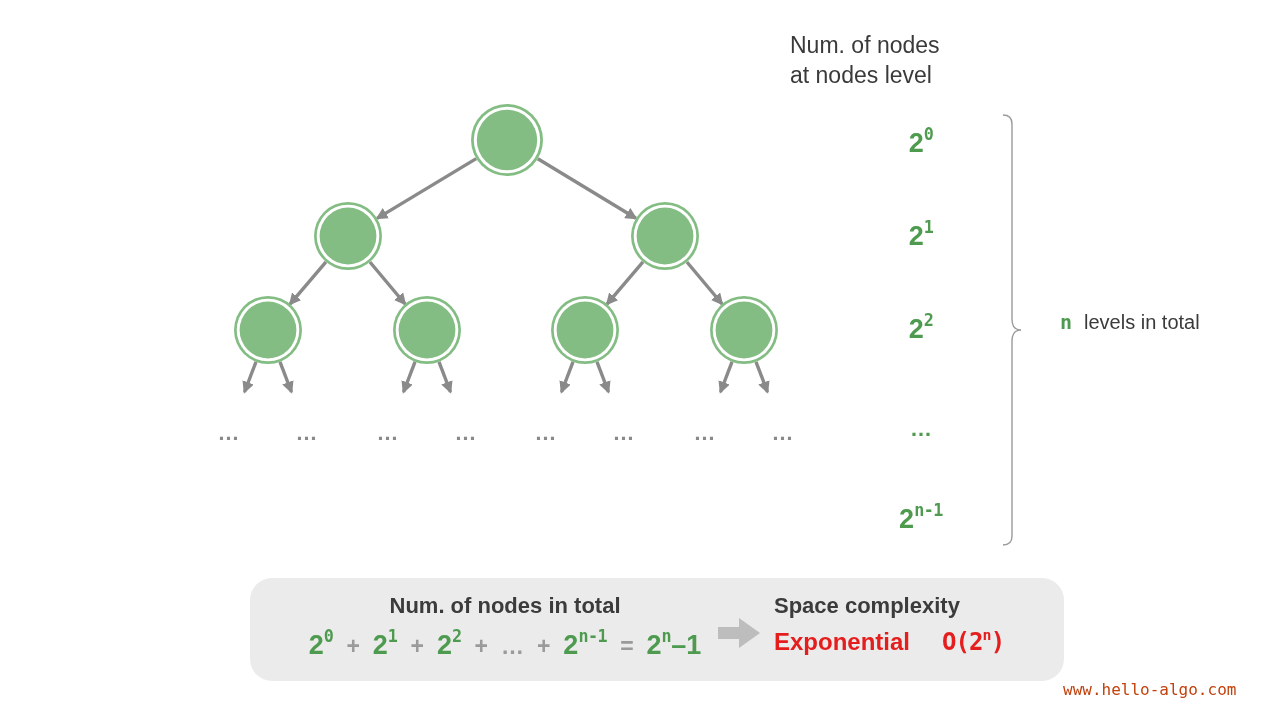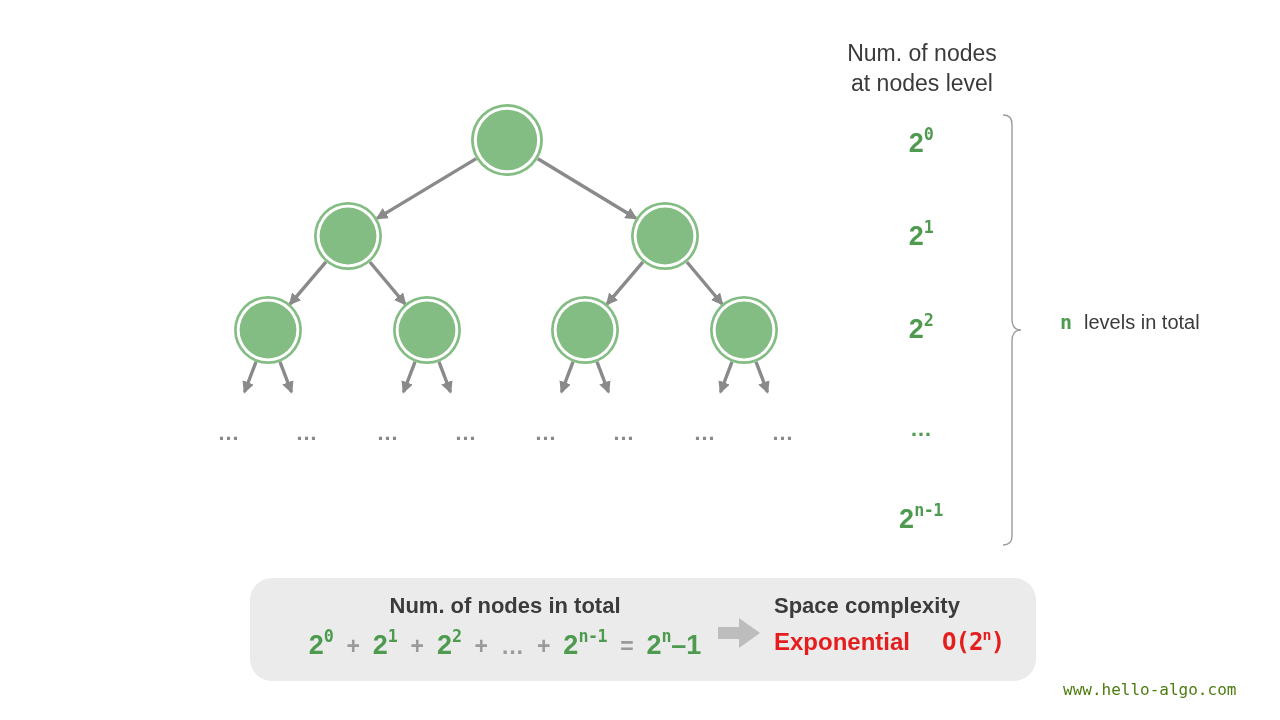--- a/index.html
+++ b/index.html
@@ -1,20 +1,20 @@
 <!DOCTYPE html>
 <html><head>
 <meta charset="utf-8">
 <style>
   html,body{margin:0;padding:0;}
   body{background:#ffffff;font-family:"Liberation Sans",sans-serif;}
   #stage{position:relative;width:1280px;height:720px;background:#ffffff;overflow:hidden;}
 
   
-  .hdr{position:absolute;left:790px;top:38px;width:264px;text-align:center;
+  .hdr{position:absolute;left:790px;top:30px;width:264px;
        font-size:23px;line-height:30px;color:#3a3a3a;}
 
   
   .lvl{position:absolute;left:858px;width:126px;text-align:center;
        transform:translateY(-50%);color:#4e9b50;font-weight:bold;font-size:27px;}
   sup.ms{font-family:"DejaVu Sans Mono",monospace;font-size:0.62em;
          position:relative;top:-0.1em;vertical-align:super;letter-spacing:-0.5px;}
 
   
   .brace-label{position:absolute;left:1060px;top:322px;transform:translateY(-50%);
@@ -22,35 +22,35 @@
   .brace-label .n-mono{font-family:"DejaVu Sans Mono",monospace;font-weight:bold;
        color:#4e9b50;margin-right:12px;}
 
   
   .dots{position:absolute;top:433px;width:50px;margin-left:-25px;text-align:center;
         transform:translateY(-50%);color:#8a8a8a;font-weight:bold;font-size:22px;
         letter-spacing:1px;}
 
   
   .sumbox{position:absolute;left:250px;top:578px;width:786px;height:103px;
-          background:#ebebeb;border-radius:22px;}
+          background:#ebebeb;border-radius:22px;padding-left:28px;}
   .col-left{position:absolute;left:16px;top:15px;width:478px;text-align:center;}
   .col-right{position:absolute;left:524px;top:15px;width:248px;text-align:left;}
   .box-title{font-size:22px;font-weight:bold;color:#3b3b3b;}
   .formula{margin-top:9px;display:flex;justify-content:center;align-items:baseline;
            column-gap:13px;font-weight:bold;font-size:27px;}
   .t.g{color:#4e9b50;}
   .t.o{color:#9a9a9a;font-size:23px;}
   .result{margin-top:8px;font-size:24px;font-weight:bold;color:#e51d1d;white-space:nowrap;}
   .r-big-o{font-family:"DejaVu Sans Mono",monospace;margin-left:32px;letter-spacing:-1px;}
   .big-arrow{position:absolute;left:468px;top:38px;}
 
   
   .watermark{position:absolute;left:1063px;top:680px;
-             font-family:"DejaVu Sans Mono",monospace;font-size:16px;color:#4d7c0f;}
+             font-family:"DejaVu Sans Mono",monospace;font-size:16px;color:#c2410c;}
 </style>
 </head>
 <body>
 
 <div id="stage">
 
   <svg width="1280" height="720" viewBox="0 0 1280 720" style="position:absolute;left:0;top:0;">
     <defs>
       <marker id="ah" viewBox="0 0 10 10" refX="8.5" refY="5" markerWidth="12" markerHeight="12" orient="auto" markerUnits="userSpaceOnUse">
         <path d="M0,0 L10,5 L0,10 Z" fill="#8a8a8a"></path>

